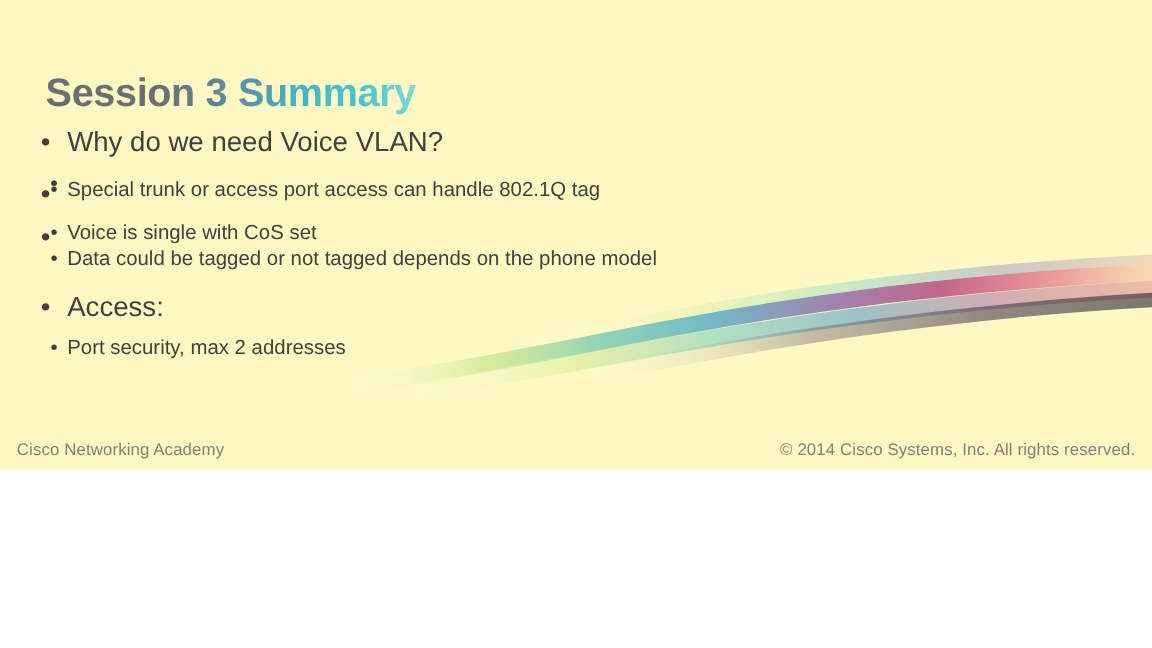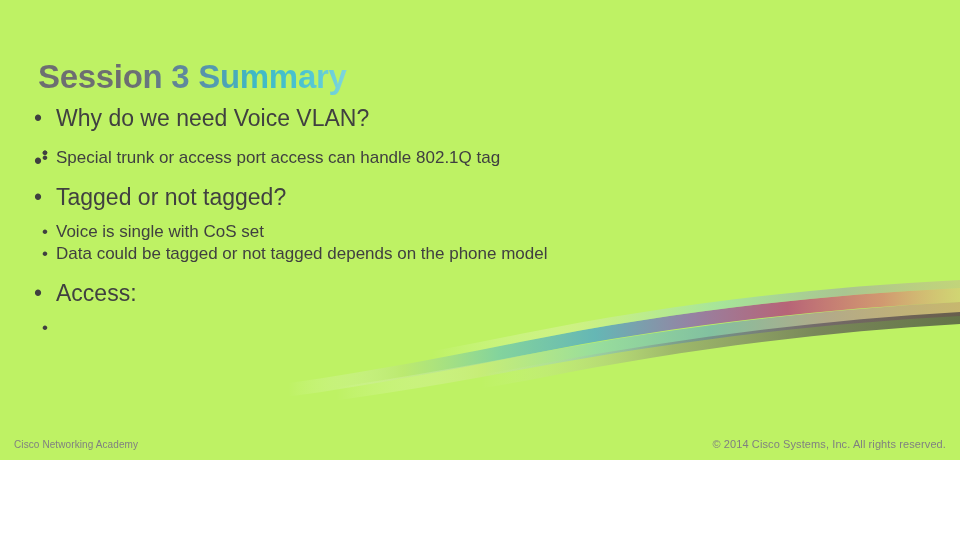--- a/index.html
+++ b/index.html
@@ -10,22 +10,22 @@
     width: 960px;
     height: 540px;
     background: #ffffff;
     font-family: "Liberation Sans", sans-serif;
     overflow: hidden;
     position: relative;
   }
   .slide {
     position: relative;
     width: 960px;
-    height: 460px;
-    background: #bef264;
+    height: 392px;
+    background: #fef9c3;
     overflow: hidden;
   }
 
   
   .title {
     position: absolute;
     left: 38px;
     top: 58px;
     font-size: 33px;
     font-weight: bold;
@@ -85,29 +85,29 @@
     width: 960px;
     height: 170px;
     pointer-events: none;
   }
 
   
   .footer-left {
     position: absolute;
     left: 14px;
     bottom: 10px;
-    font-size: 10px;
+    font-size: 14px;
     color: #808080;
     letter-spacing: 0.1px;
   }
   .footer-right {
     position: absolute;
     right: 14px;
     bottom: 10px;
-    font-size: 11px;
+    font-size: 14px;
     color: #808080;
     letter-spacing: 0.1px;
   }
 </style>
 </head>
 <body>
 
 <div class="slide">
 
   <div class="title">Session 3 Summary</div>
@@ -137,21 +137,20 @@
         <div class="lvl2">
           <span class="dot">•</span>
           <span>Special trunk or access port access can handle 802.1Q tag</span>
         </div>
       </div>
     </div>
 
     <div class="group">
       <div class="lvl1">
         <span class="dot">•</span>
-        <span>Tagged or not tagged?</span>
       </div>
       <div class="sub-wrap">
         <div class="lvl2">
           <span class="dot">•</span>
           <span>Voice is single with CoS set</span>
         </div>
         <div class="lvl2">
           <span class="dot">•</span>
           <span>Data could be tagged or not tagged depends on the phone model</span>
         </div>
@@ -159,20 +158,21 @@
     </div>
 
     <div class="group">
       <div class="lvl1">
         <span class="dot">•</span>
         <span>Access:</span>
       </div>
       <div class="sub-wrap">
         <div class="lvl2">
           <span class="dot">•</span>
+          <span>Port security, max 2 addresses</span>
         </div>
       </div>
     </div>
 
   </div>
 
   <svg class="swoosh" viewBox="0 0 960 170" preserveAspectRatio="none">
     <defs>
       <linearGradient id="gradA" x1="0" y1="0" x2="1" y2="0">
         <stop offset="0.00" stop-color="#ffffff" stop-opacity="0"></stop>

